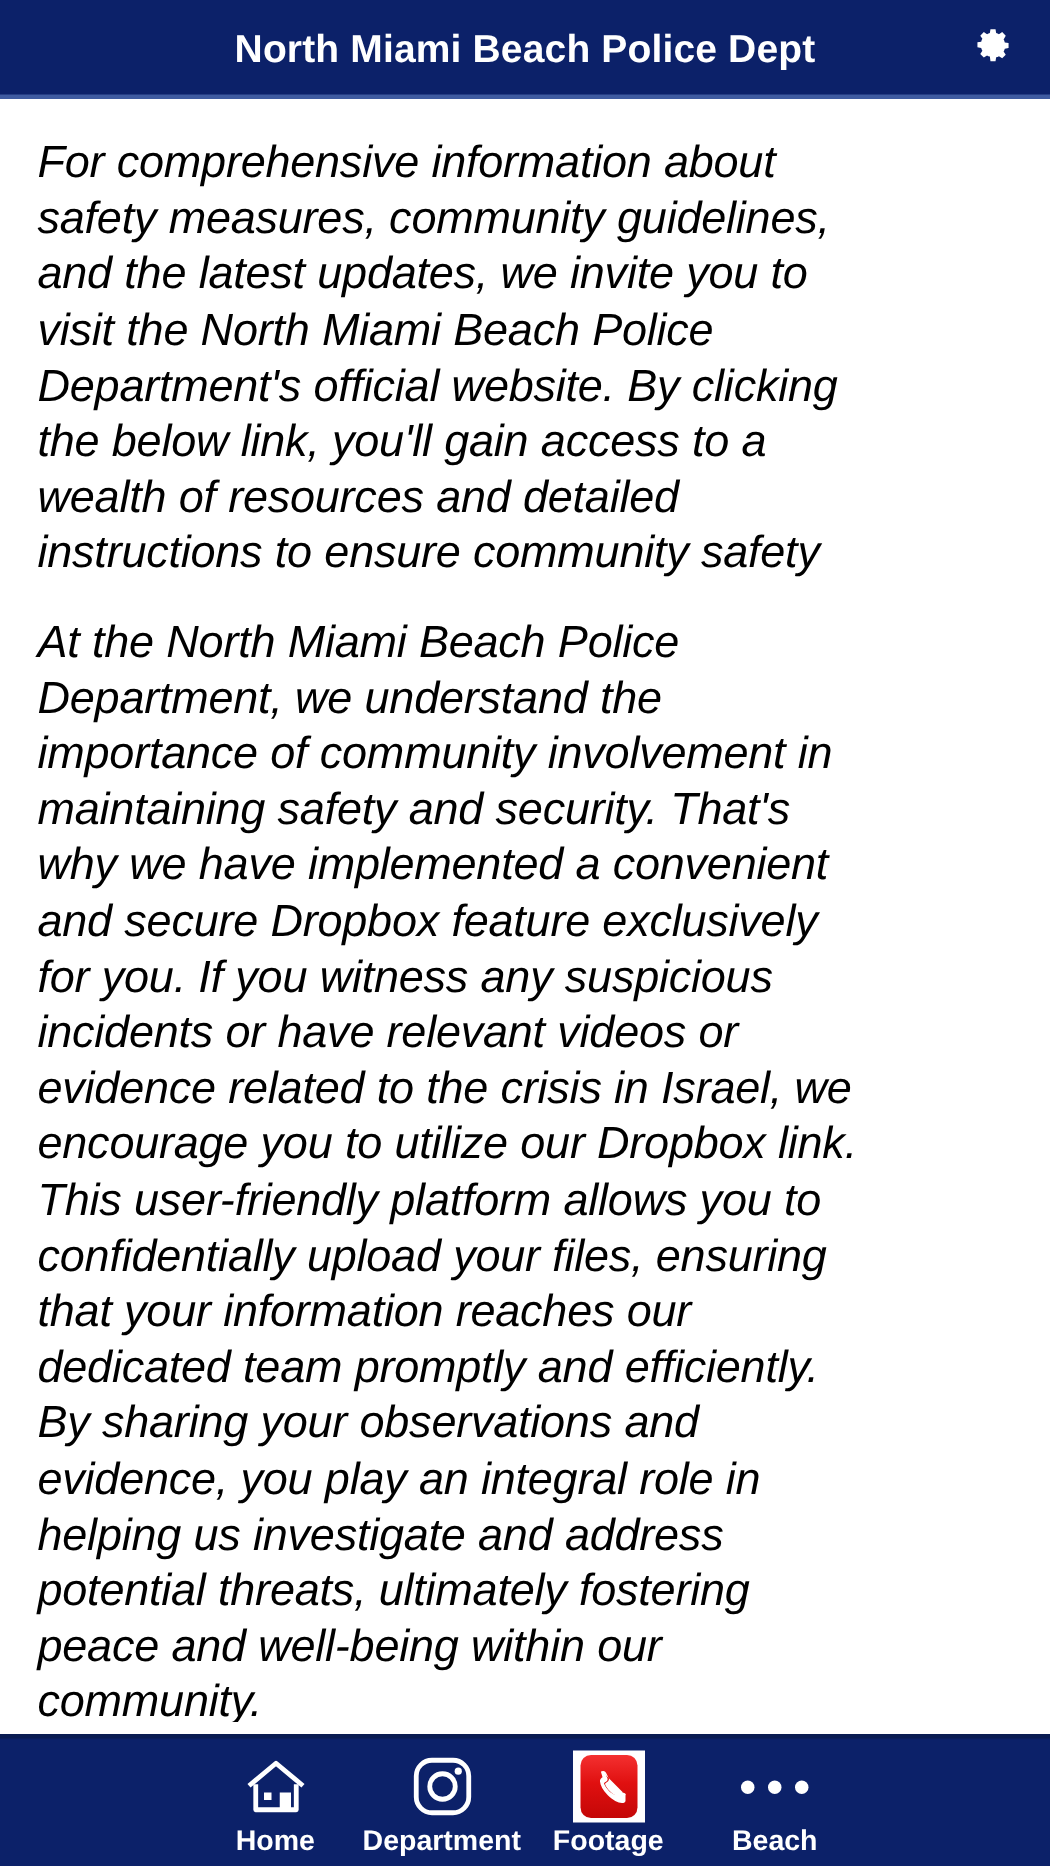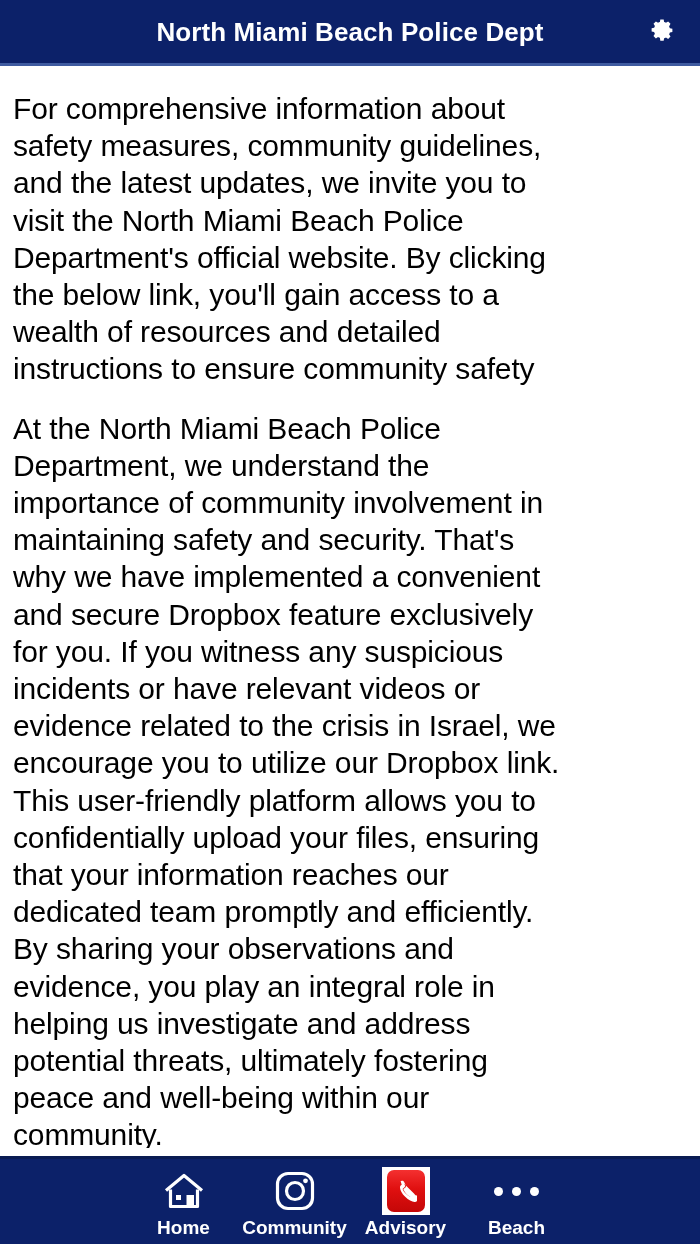--- a/index.html
+++ b/index.html
@@ -55,26 +55,27 @@
     cursor: pointer;
     background: transparent;
     border: none;
   }
   .gear-btn svg { display: block; }
 
   
   .content {
     position: absolute;
     top: 69px;
-    left: 4px;
+    left: 16px;
     width: 576px;
     height: 1079px;
     overflow: hidden;
     background: #ffffff;
     padding: 0 9px;
+    font-style: italic;
   }
 
   .para {
     color: #000000;
     font-size: 30px;
     line-height: 37.2px;
     letter-spacing: -0.15px;
     word-spacing: 0.1px;
     text-align: left;
   }
@@ -224,35 +225,35 @@
     </div>
 
     <div class="tab">
       <span class="tab-icon">
         <svg width="42" height="42" viewBox="0 0 42 42" aria-hidden="true">
           <rect x="3.5" y="3.5" width="35" height="35" rx="10.5" ry="10.5" fill="none" stroke="#ffffff" stroke-width="3.2"></rect>
           <circle cx="21" cy="21" r="8.5" fill="none" stroke="#ffffff" stroke-width="3.2"></circle>
           <circle cx="31.5" cy="10.8" r="2.4" fill="#ffffff"></circle>
         </svg>
       </span>
-      <span class="tab-label">Community</span>
+      <span class="tab-label">Department</span>
     </div>
 
     <div class="tab">
       <span class="tab-icon">
         <span class="advisory-tile">
           <span class="advisory-inner">
             <svg width="22" height="24" viewBox="0 0 22 24" aria-hidden="true">
               <path fill="#ffffff" d="M5.6 2.1c1.2-.5 2.2 0 2.7 1l1.5 3c.5 1 .3 1.9-.6 2.5l-1.1.8c-.4.3-.5.6-.3 1 .6 1.4 1.6 2.9 2.9 4.2 1.3 1.3 2.8 2.3 4.2 2.9.4.2.7.1 1-.3l.8-1.1c.6-.9 1.5-1.1 2.5-.6l3 1.5c1 .5 1.5 1.5 1 2.7l-.7 1.6c-.5 1.1-1.6 1.8-2.9 1.7-2.6-.2-6.1-1.9-9.4-5.2S5.2 11.3 5 8.7c-.1-1.3.6-2.4 1.7-2.9l-1.1-3.7z"></path>
               <path fill="#ffffff" d="M6.3 1.9C7.5 1.4 8.6 2 9.1 3l1.6 3.2c.5 1 .2 2-.7 2.6l-1.2.9c-.4.3-.5.7-.3 1.1.7 1.5 1.7 3 3.1 4.4 1.4 1.4 2.9 2.4 4.4 3.1.4.2.8.1 1.1-.3l.9-1.2c.6-.9 1.6-1.2 2.6-.7l3.2 1.6c1 .5 1.6 1.6 1.1 2.8"></path>
             </svg>
           </span>
         </span>
       </span>
-      <span class="tab-label">Advisory</span>
+      <span class="tab-label">Footage</span>
     </div>
 
 
     <div class="tab">
       <span class="tab-icon">
         <span class="dots">
           <i></i>
           <i></i>
           <i></i>
         </span>

